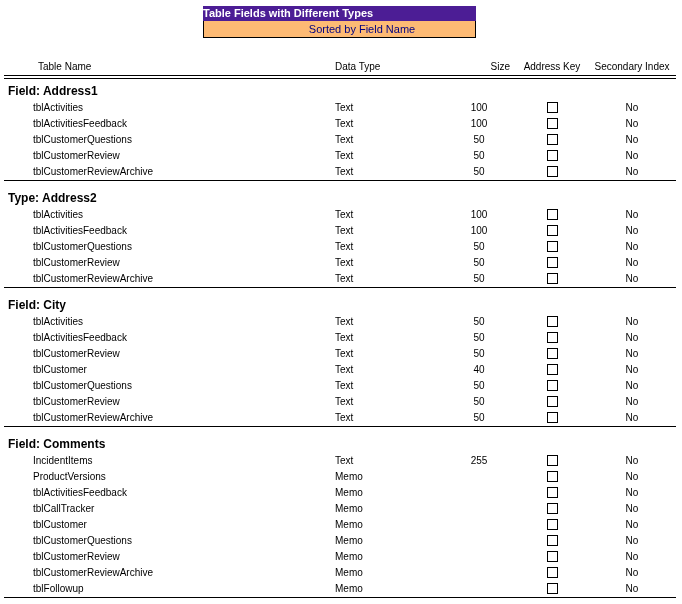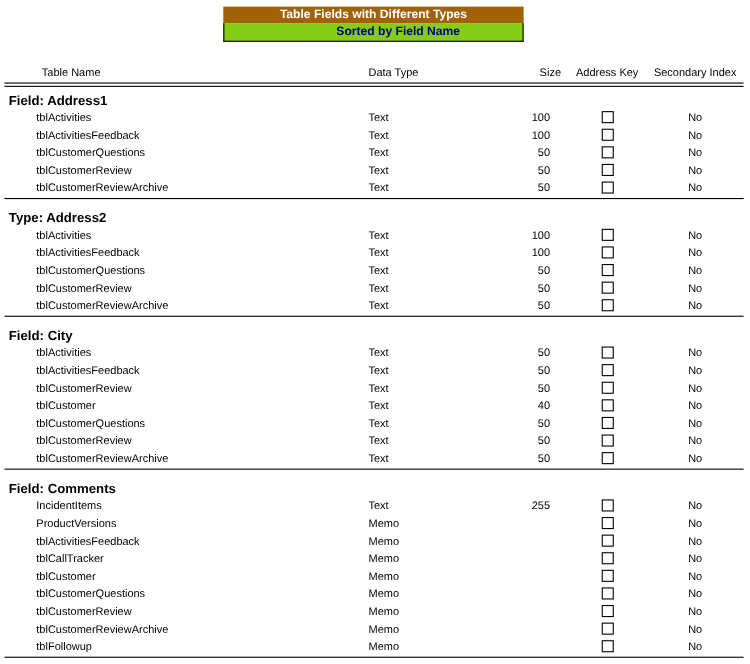--- a/index.html
+++ b/index.html
@@ -17,34 +17,34 @@
   }
 
   
   #title-block {
     position: absolute;
     left: 203px;
     top: 6px;
     width: 273px;
   }
   #report-title {
-    background: #a16207;
+    background: #4c1d95;
     color: #ffffff;
     font-size: 11px;
     font-weight: bold;
-    text-align: center;
+    text-align: left;
     line-height: 15px;
     height: 15px;
     letter-spacing: 0px;
   }
   #report-subtitle {
-    background: #84cc16;
+    background: #fdba74;
     color: #000080;
     font-size: 11px;
-    font-weight: bold;
+    font-weight: normal;
     text-align: center;
     line-height: 16px;
     height: 16px;
     border: 1px solid #000000;
     border-top: none;
     box-sizing: content-box;
     padding-left: 45px;
   }
 
   
@@ -86,24 +86,24 @@
     top: 0;
   }
   .col-data-type {
     position: absolute;
     left: 311px;
     top: 0;
     padding-left: 24px;
   }
   .col-size {
     position: absolute;
-    left: 440px;
+    left: 449px;
     top: 0;
     width: 60px;
-    text-align: right;
+    text-align: center;
   }
   .col-primary-key {
     position: absolute;
     left: 522px;
     top: 0;
     width: 60px;
     text-align: center;
   }
   .col-secondary-index {
     position: absolute;

